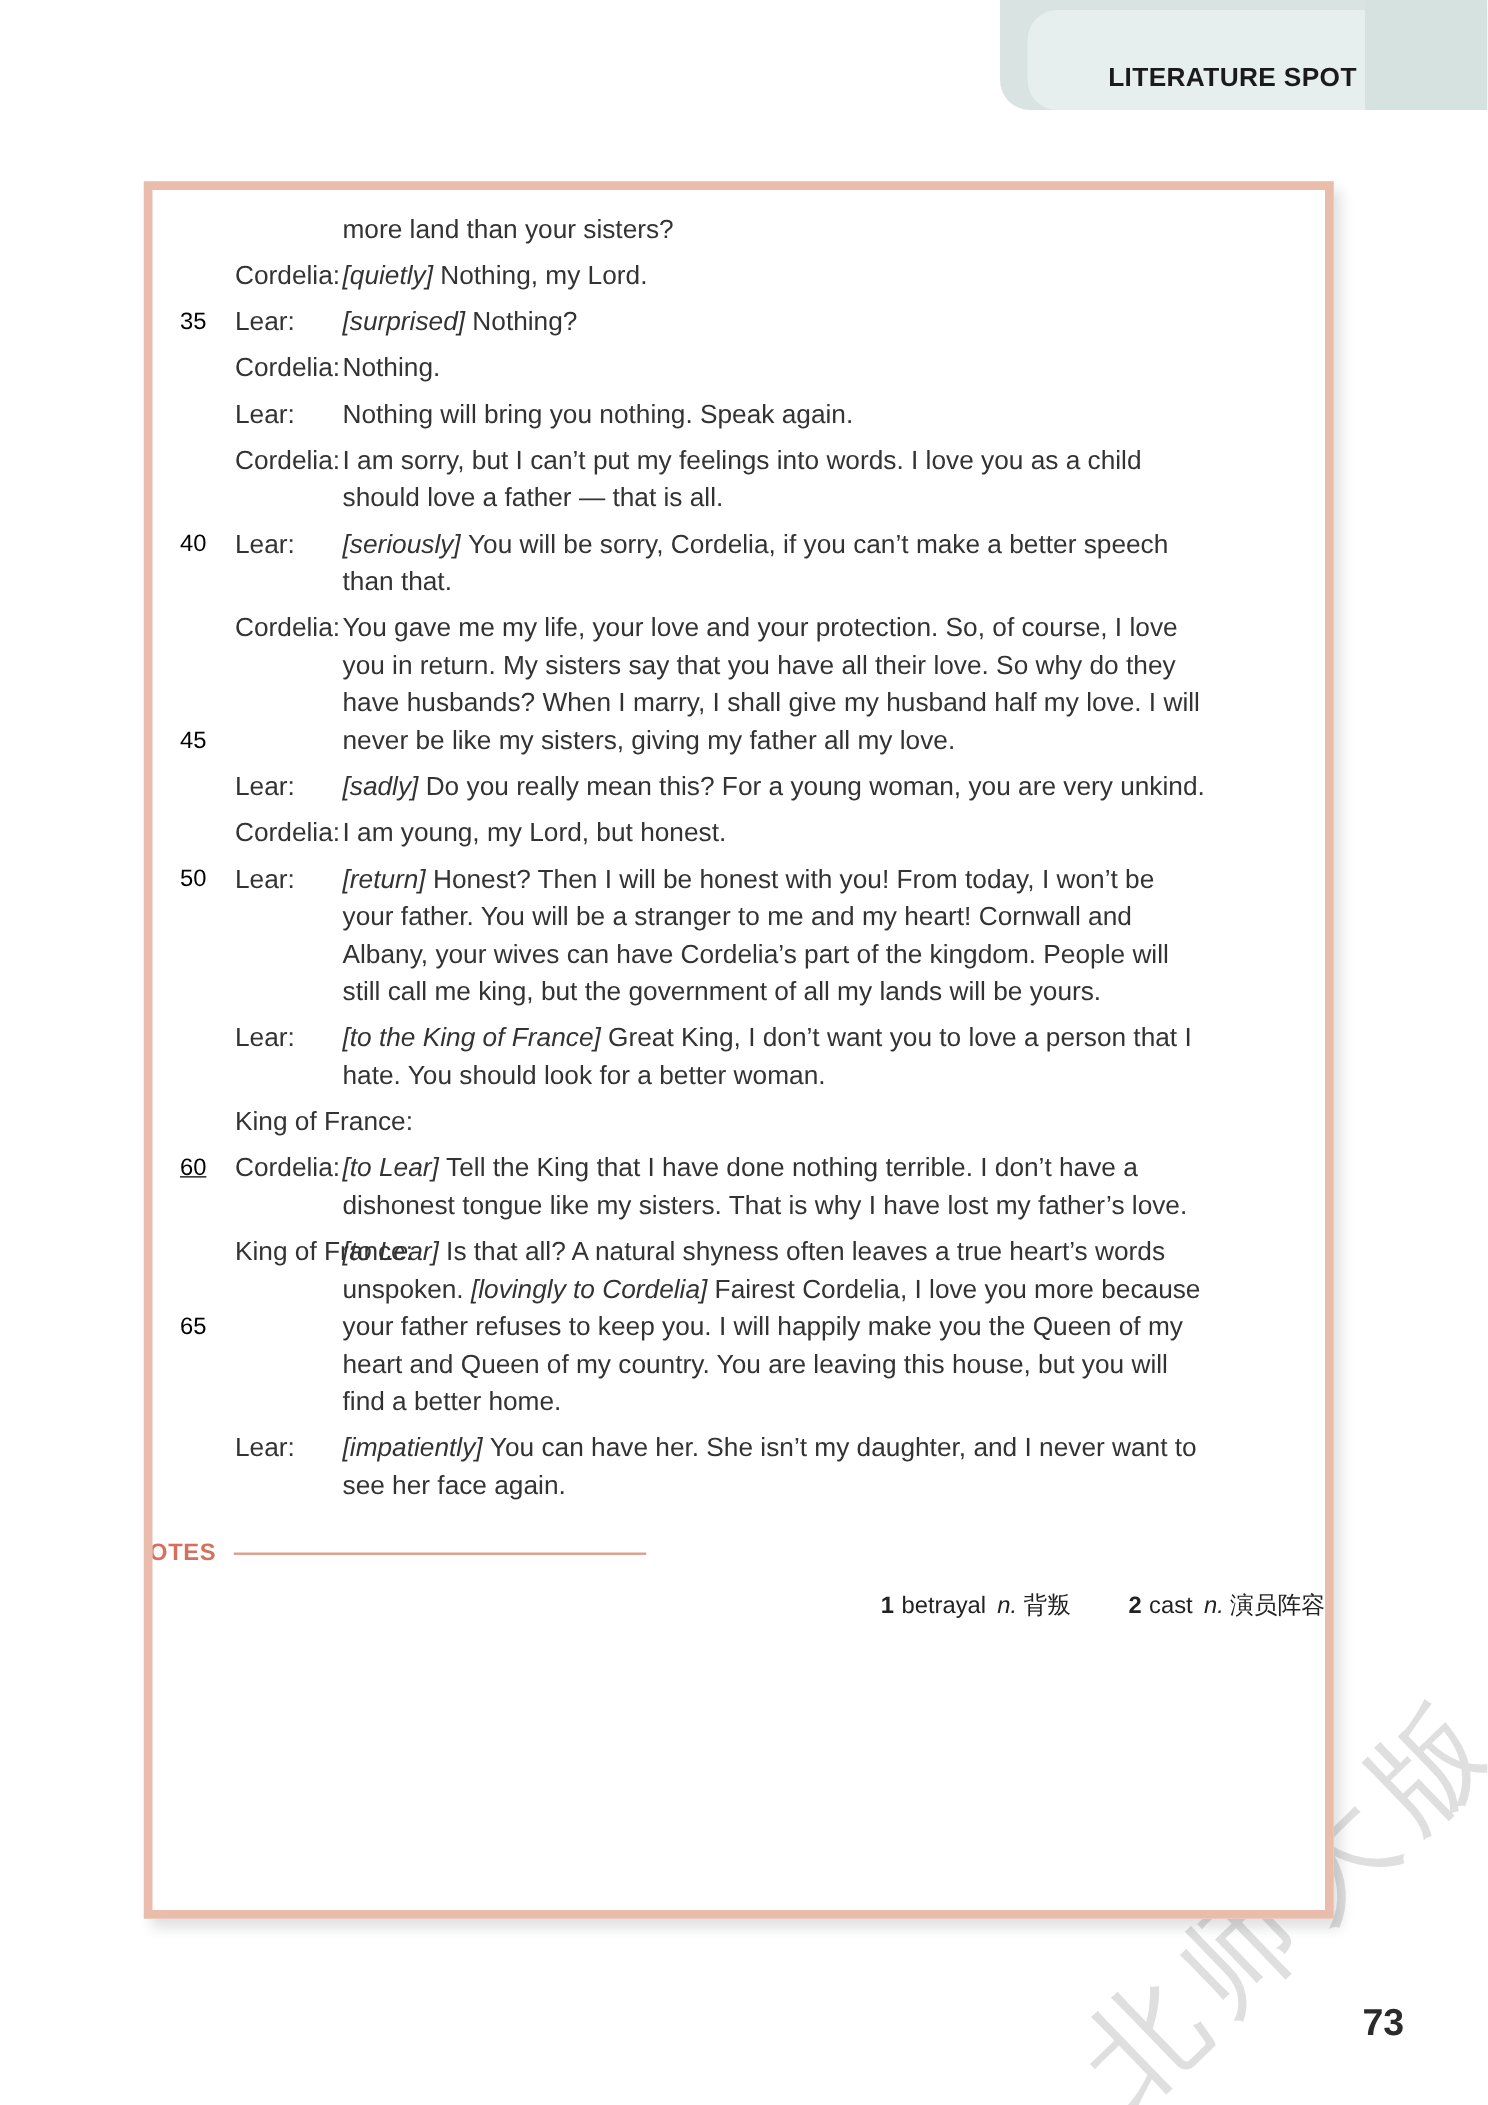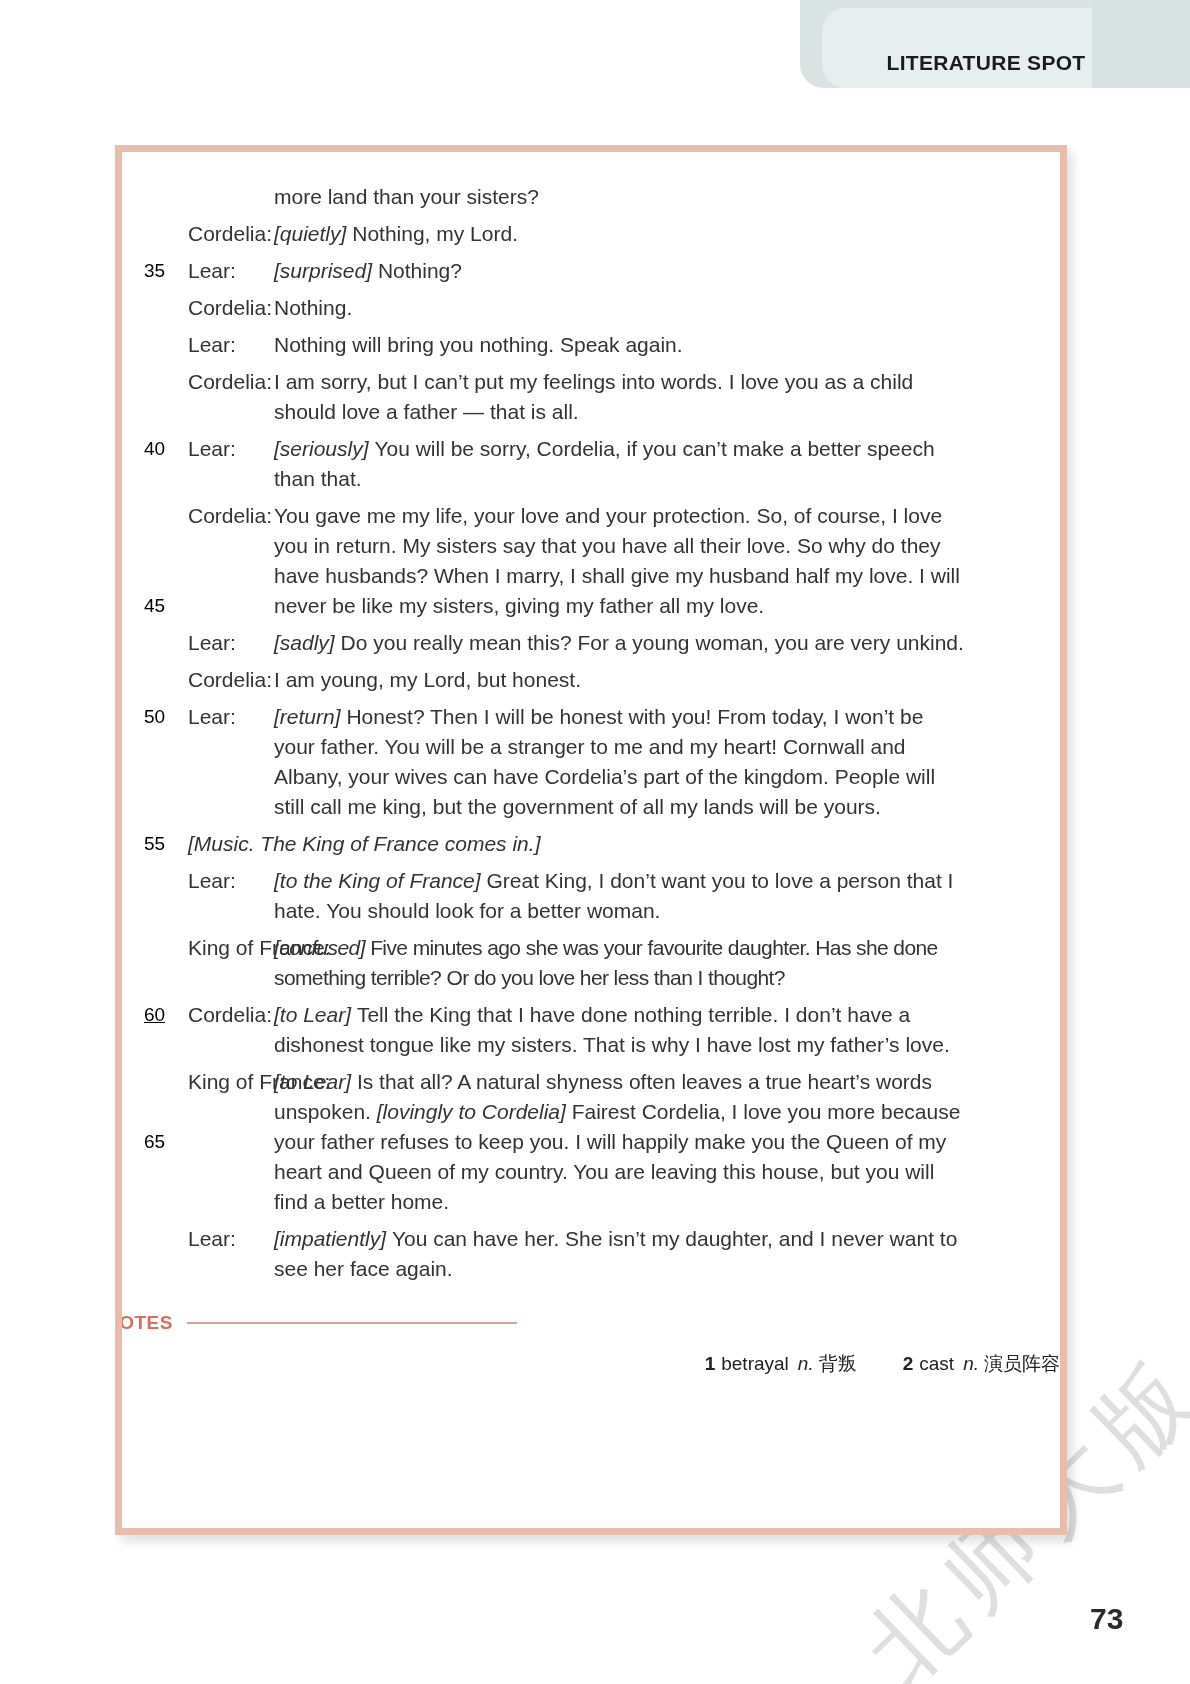--- a/index.html
+++ b/index.html
@@ -17,21 +17,21 @@
   .band-dark{position:absolute;left:1092px;top:0;width:98px;height:88px;background:#d5e2e0;}
   .band-title{font-size:21px;font-weight:bold;letter-spacing:.3px;color:#1b1b1b;}
   
   .watermark{position:absolute;left:815px;top:1457px;width:440px;text-align:center;
     transform:rotate(-44deg);font-size:92px;letter-spacing:14px;white-space:nowrap;
     color:rgba(150,150,150,0.30);font-family:"DejaVu Sans",sans-serif;z-index:1;}
   
   .script-box{position:absolute;left:115px;top:145px;width:952px;height:1390px;
     background:#ffffff;border:7px solid #e9bcab;box-sizing:border-box;
     box-shadow:6px 7px 10px rgba(0,0,0,0.12);overflow:hidden;z-index:2;}
-  .script{position:relative;padding:30px 96px 0 66px;}
+  .script{position:relative;padding:17px 96px 0 66px;}
   .row{display:grid;grid-template-columns:86px 1fr;position:relative;
     margin-top:7px;font-size:21px;line-height:30px;color:#333;}
   .row:first-child{margin-top:0;}
   .lnum{position:absolute;left:-44px;width:36px;color:#000000;font-size:19px;line-height:30px;}
   .speaker{grid-column:1;white-space:nowrap;overflow:visible;}
   .dialogue{grid-column:2;}
   .direction{grid-column:1 / 3;}
   .i{font-style:italic;}
   .condensed{letter-spacing:-0.6px;}
   
@@ -105,30 +105,25 @@
         <div class="row">
           <div class="speaker">Cordelia:</div>
           <div class="dialogue"><span>I am young, my Lord, but honest.</span></div>
         </div>
         <div class="row">
           <span class="lnum" style="top: 0px;">50</span>
           <div class="speaker">Lear:</div>
           <div class="dialogue"><span class="i">[return] </span><span>Honest? Then I will be honest with you! From today, I won’t be your father. You will be a stranger to me and my heart! Cornwall and Albany, your wives can have Cordelia’s part of the kingdom. People will still call me king, but the government of all my lands will be yours.</span></div>
         </div>
         <div class="row">
-          <span class="lnum" style="top: 0px;">55</span>
-          <div class="direction i"><span class="i">[Music. The King of France comes in.]</span></div>
-        </div>
-        <div class="row">
           <div class="speaker">Lear:</div>
           <div class="dialogue"><span class="i">[to the King of France] </span><span>Great King, I don’t want you to love a person that I hate. You should look for a better woman.</span></div>
         </div>
         <div class="row">
           <div class="speaker">King of France:</div>
-          <div class="dialogue condensed"><span class="i">[confused] </span><span>Five minutes ago she was your favourite daughter. Has she done something terrible? Or do you love her less than I thought?</span></div>
         </div>
         <div class="row">
           <span class="lnum" style="top: 0px; text-decoration: underline;">60</span>
           <div class="speaker">Cordelia:</div>
           <div class="dialogue"><span class="i">[to Lear] </span><span>Tell the King that I have done nothing terrible. I don’t have a dishonest tongue like my sisters. That is why I have lost my father’s love.</span></div>
         </div>
         <div class="row">
           <span class="lnum" style="top: 60px;">65</span>
           <div class="speaker">King of France:</div>
           <div class="dialogue"><span class="i">[to Lear] </span><span>Is that all? A natural shyness often leaves a true heart’s words unspoken. </span><span class="i">[lovingly to Cordelia] </span><span>Fairest Cordelia, I love you more because your father refuses to keep you. I will happily make you the Queen of my heart and Queen of my country. You are leaving this house, but you will find a better home.</span></div>

